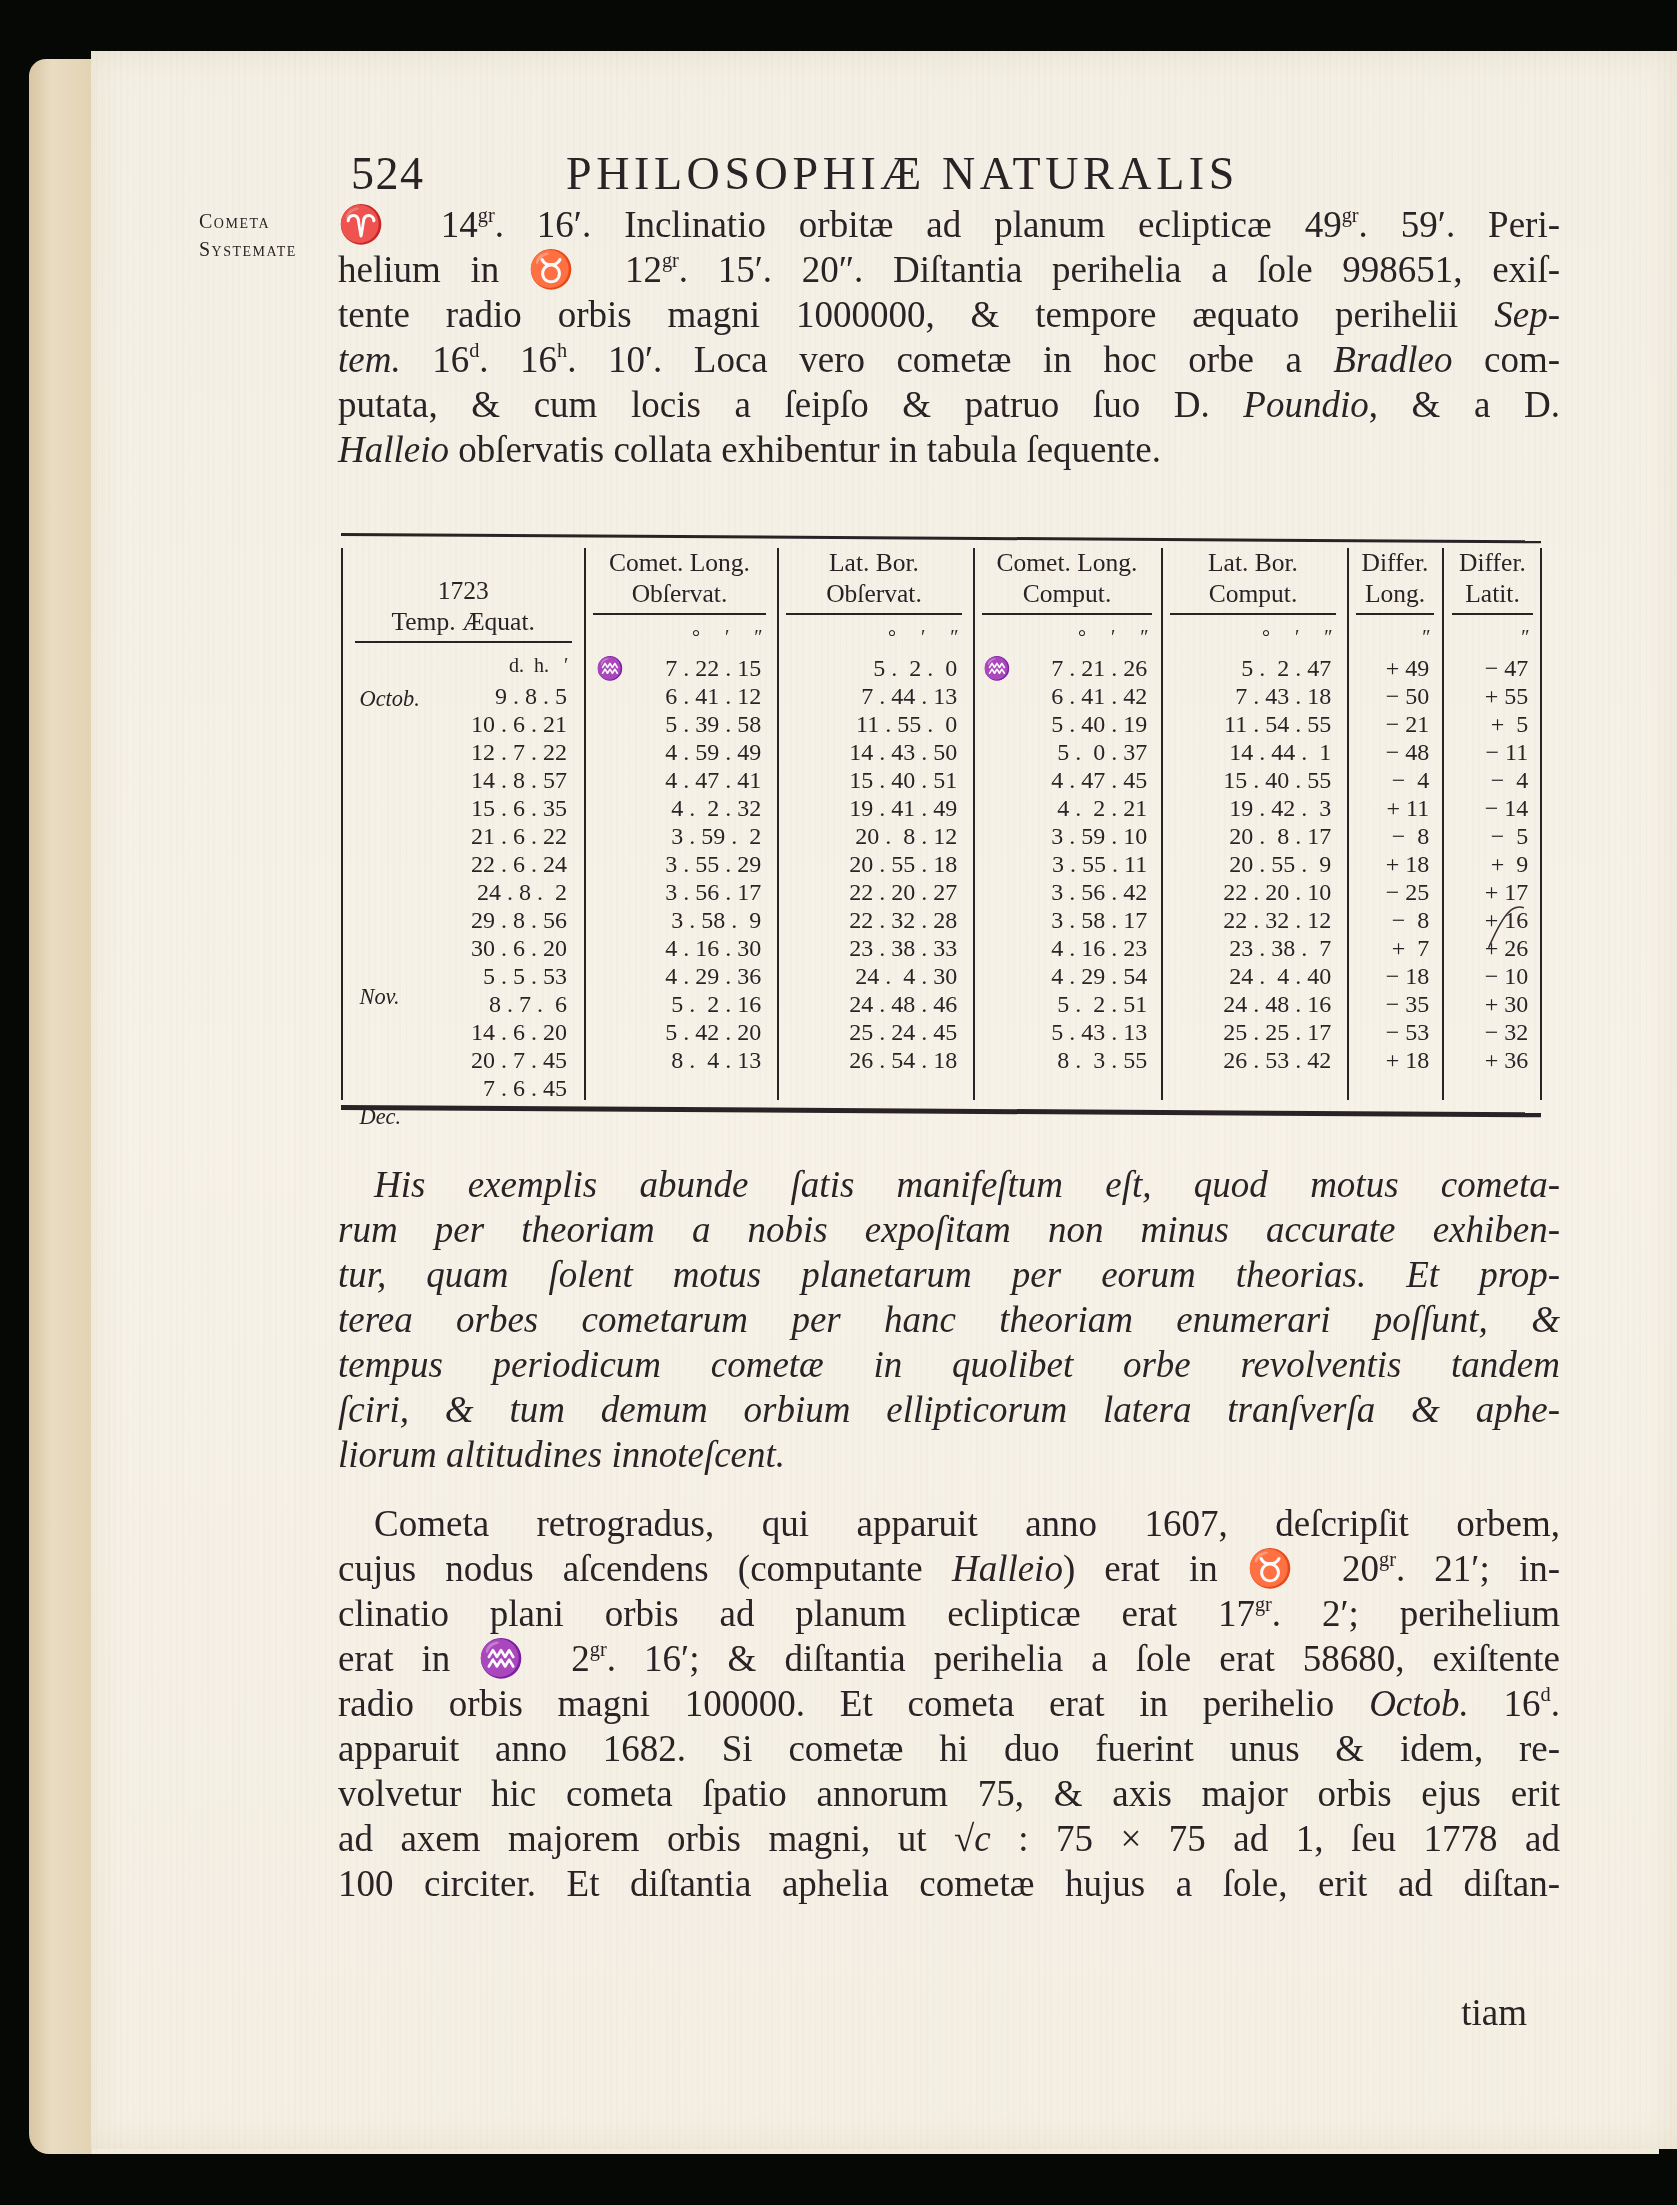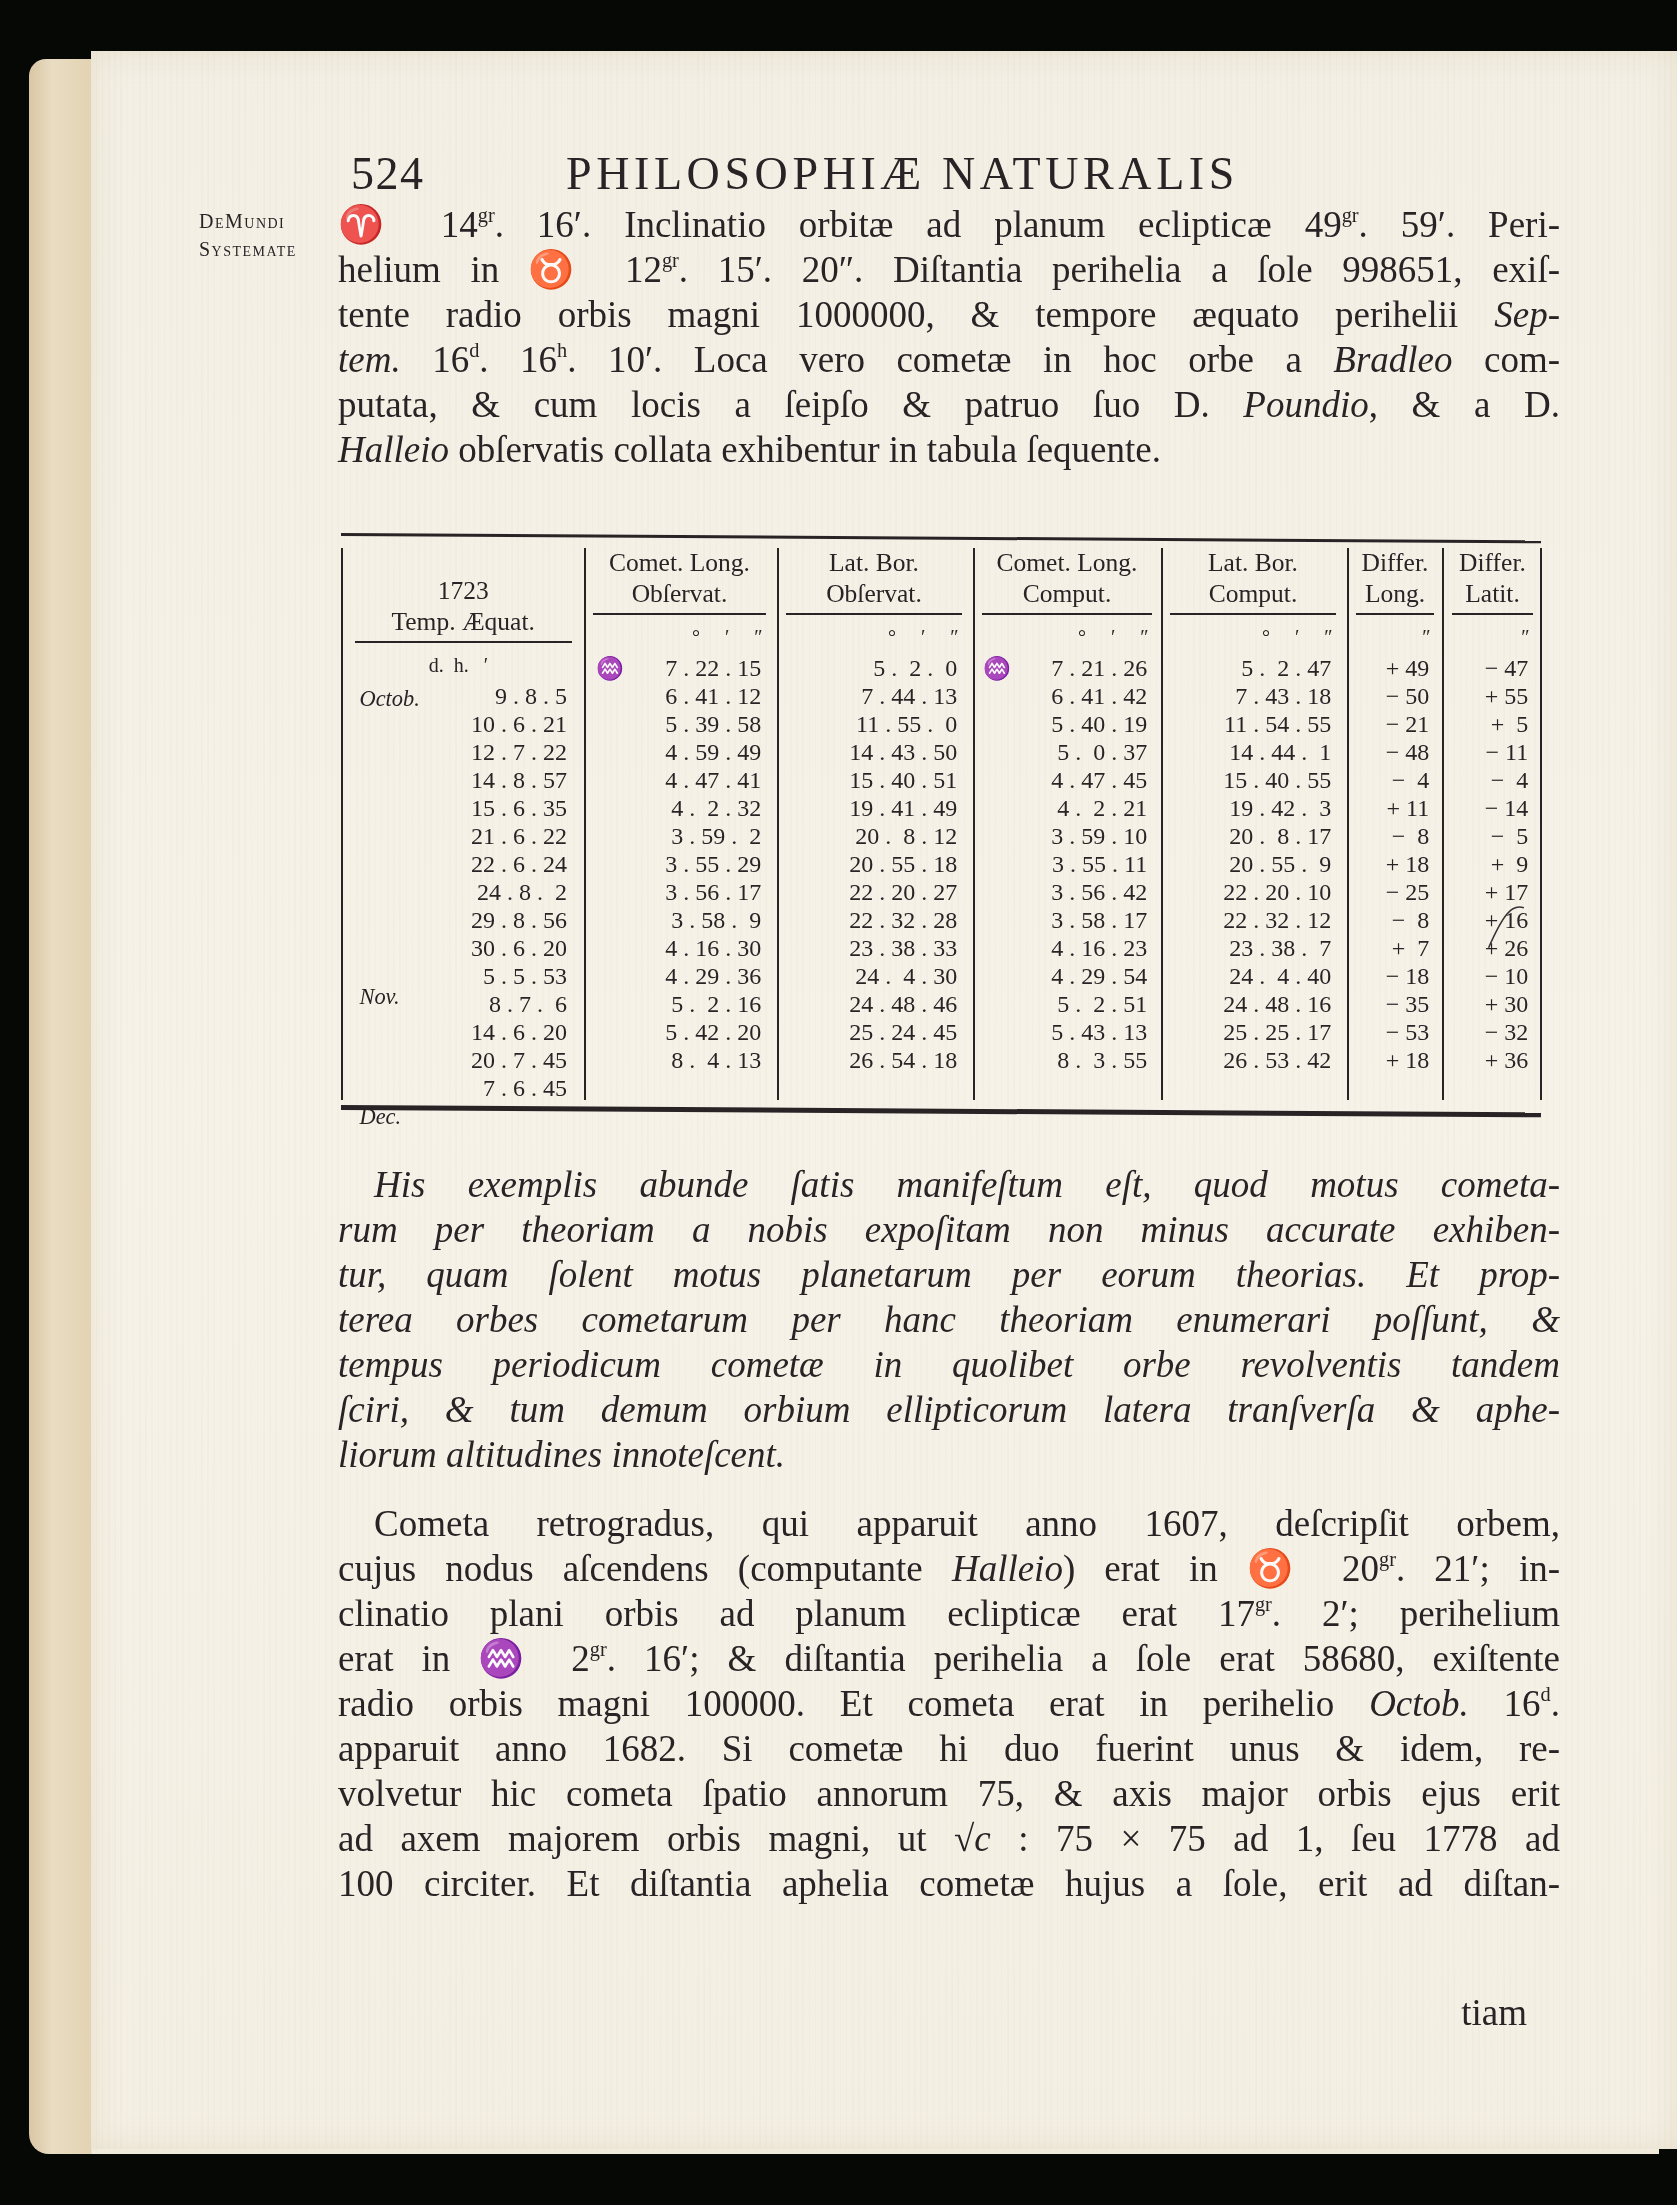--- a/index.html
+++ b/index.html
@@ -52,21 +52,21 @@
 
 <div class="page-edges"></div>
 <div class="page"></div>
 
 <div class="header">
   <span class="page-number">524</span>
   <span class="running-title">PHILOSOPHIÆ NATURALIS</span>
 </div>
 
 <div class="sidenote">
-  <div>DeMundi</div>
+  <div>Cometa</div>
   <div>Systemate</div>
 </div>
 
 <div class="para p1">
   <span class="line">
     <span>♈ 14</span><sup>gr</sup><span>. 16′.  Inclinatio orbitæ ad planum eclipticæ 49</span><sup>gr</sup><span>. 59′.  Peri-</span>
   </span>
   <span class="line">
     <span>helium in ♉ 12</span><sup>gr</sup><span>. 15′. 20″.  Diſtantia perihelia a ſole 998651, exiſ-</span>
   </span>
@@ -85,21 +85,21 @@
 </div>
 
 <div class="table-wrap">
   <div class="rule-top"></div>
 
   <div class="col" style="left:7.7px;width:229px;margin-top:28px;">
     <div class="hdr">
       <div>1723</div>
         <div>Temp. Æquat.</div>
     </div>
-    <div class="units" style="text-align:center">d.  h.   ′</div>
+    <div class="units" style="text-align:right">d.  h.   ′</div>
     <div class="cells" id="c0">9 . 8 . 5
 10 . 6 . 21
 12 . 7 . 22
 14 . 8 . 57
 15 . 6 . 35
 21 . 6 . 22
 22 . 6 . 24
 24 . 8 .  2
 29 . 8 . 56
 30 . 6 . 20

